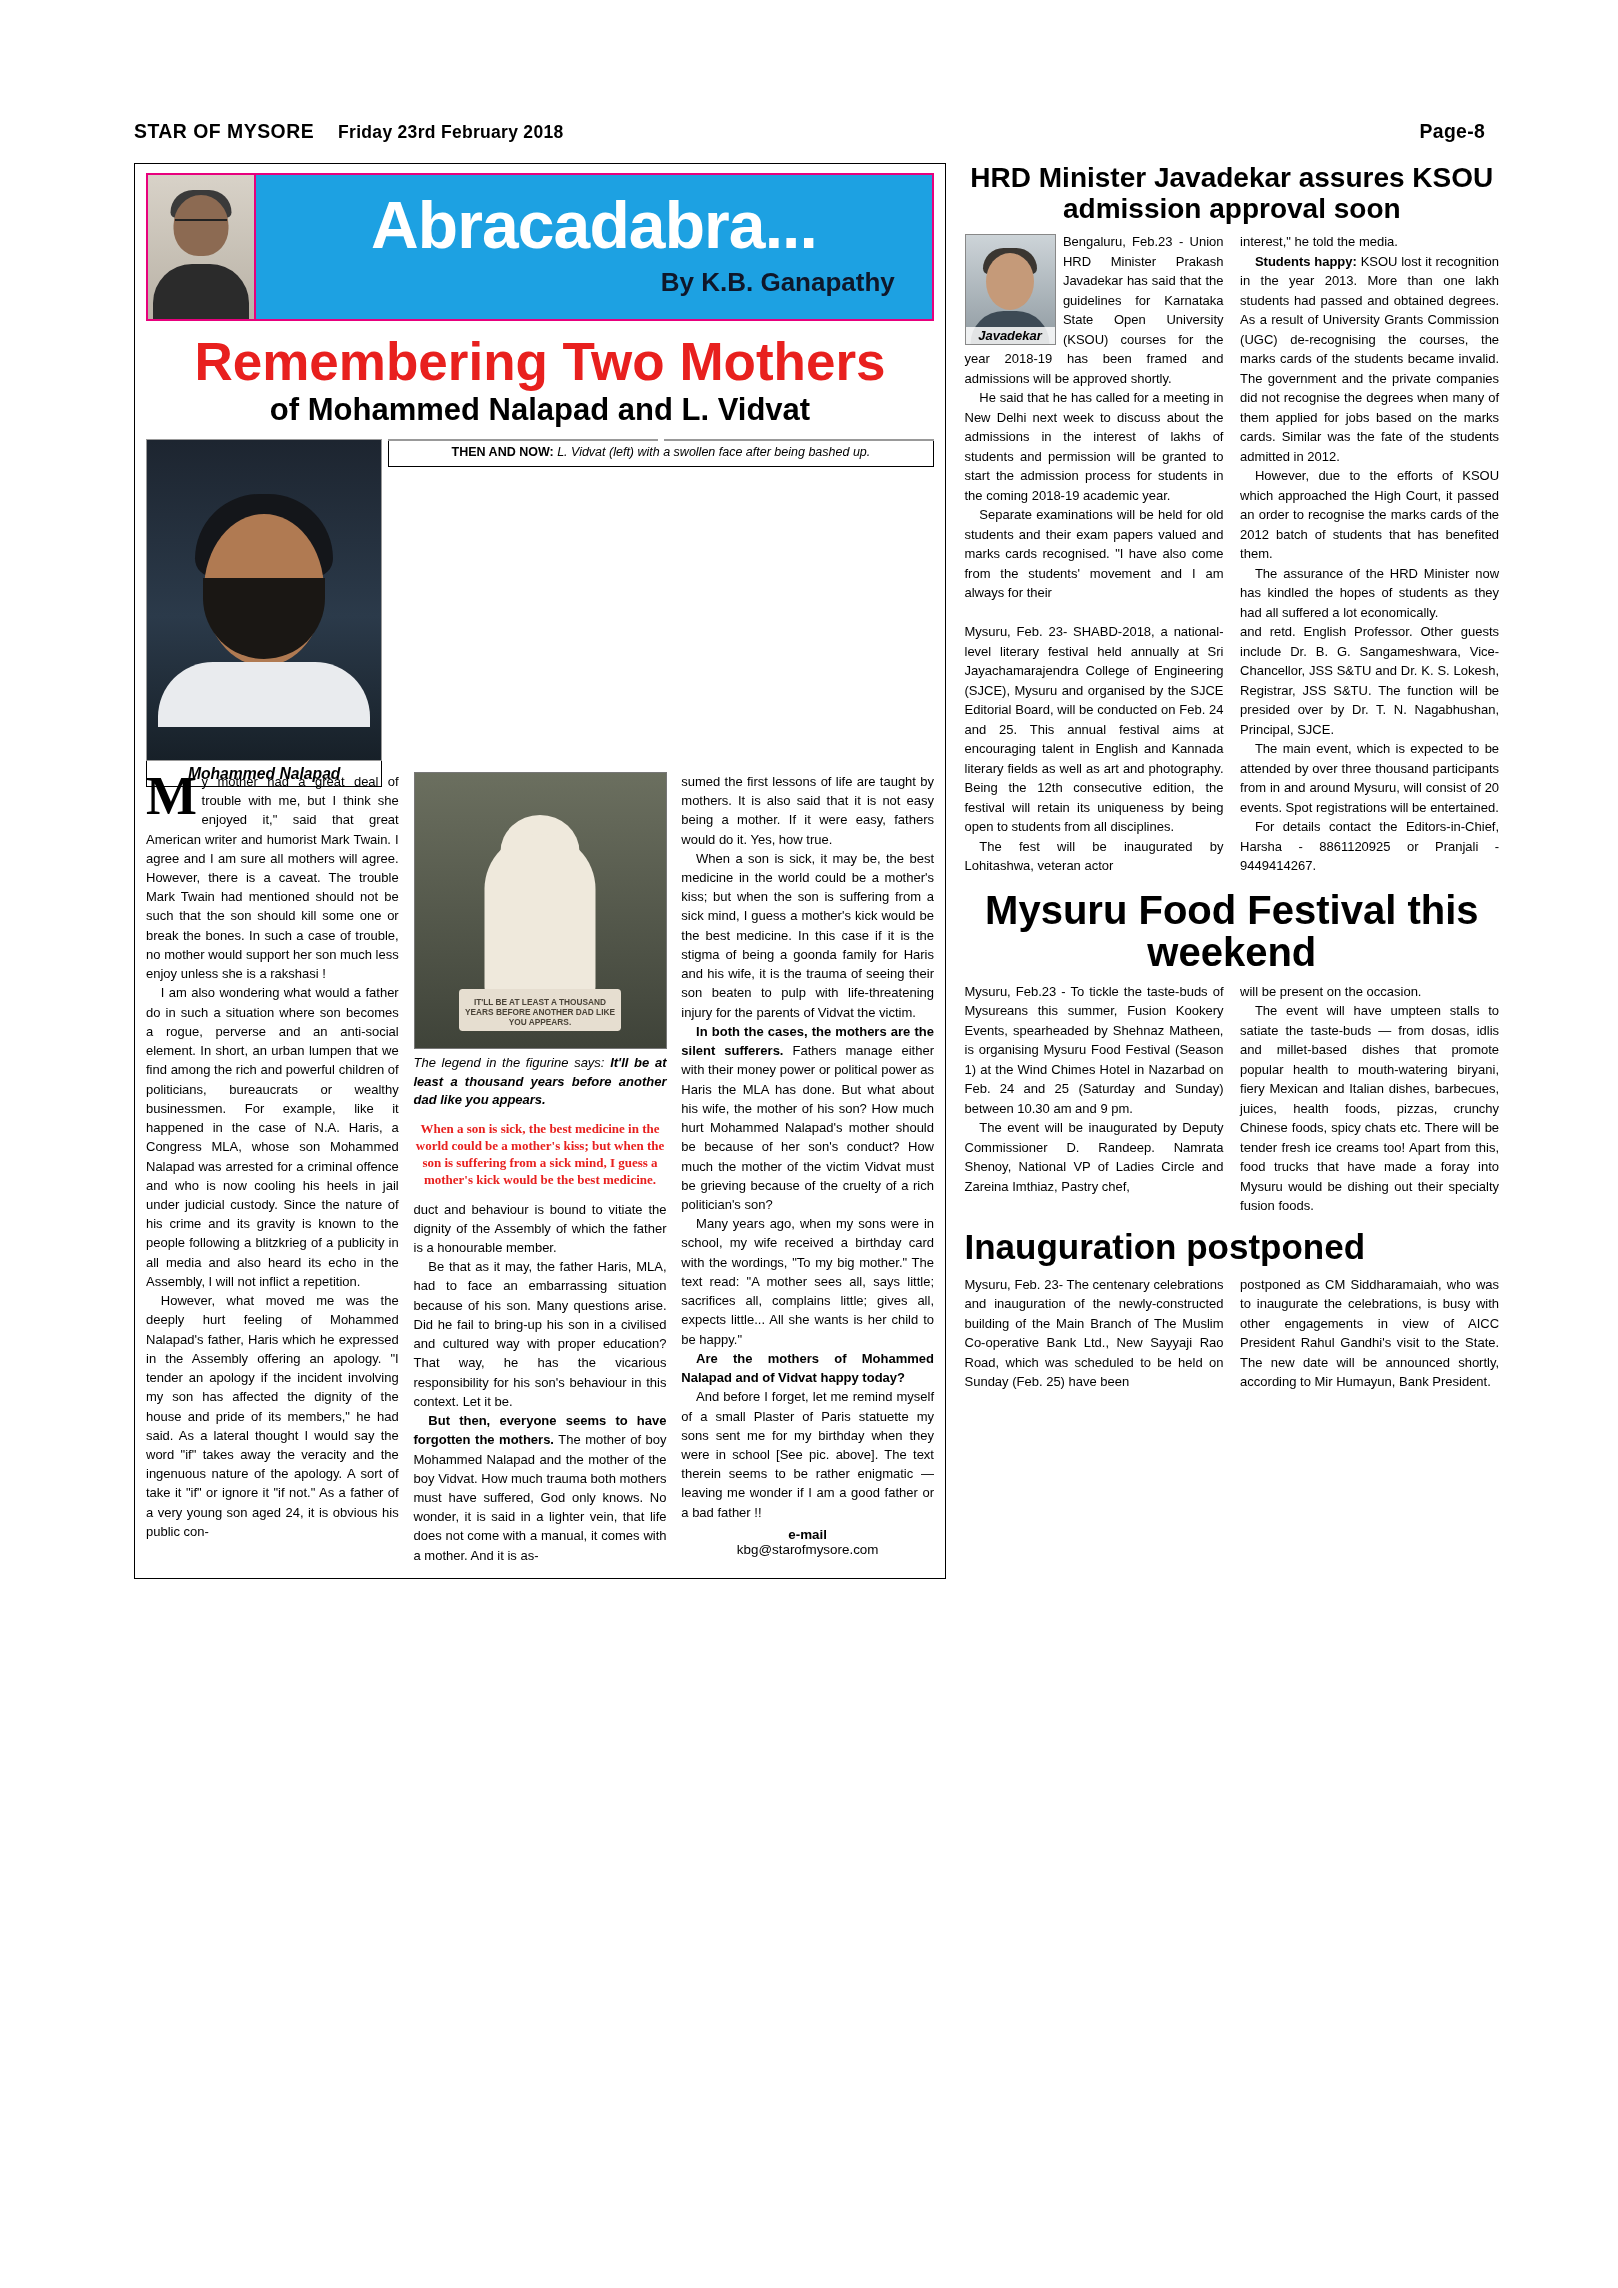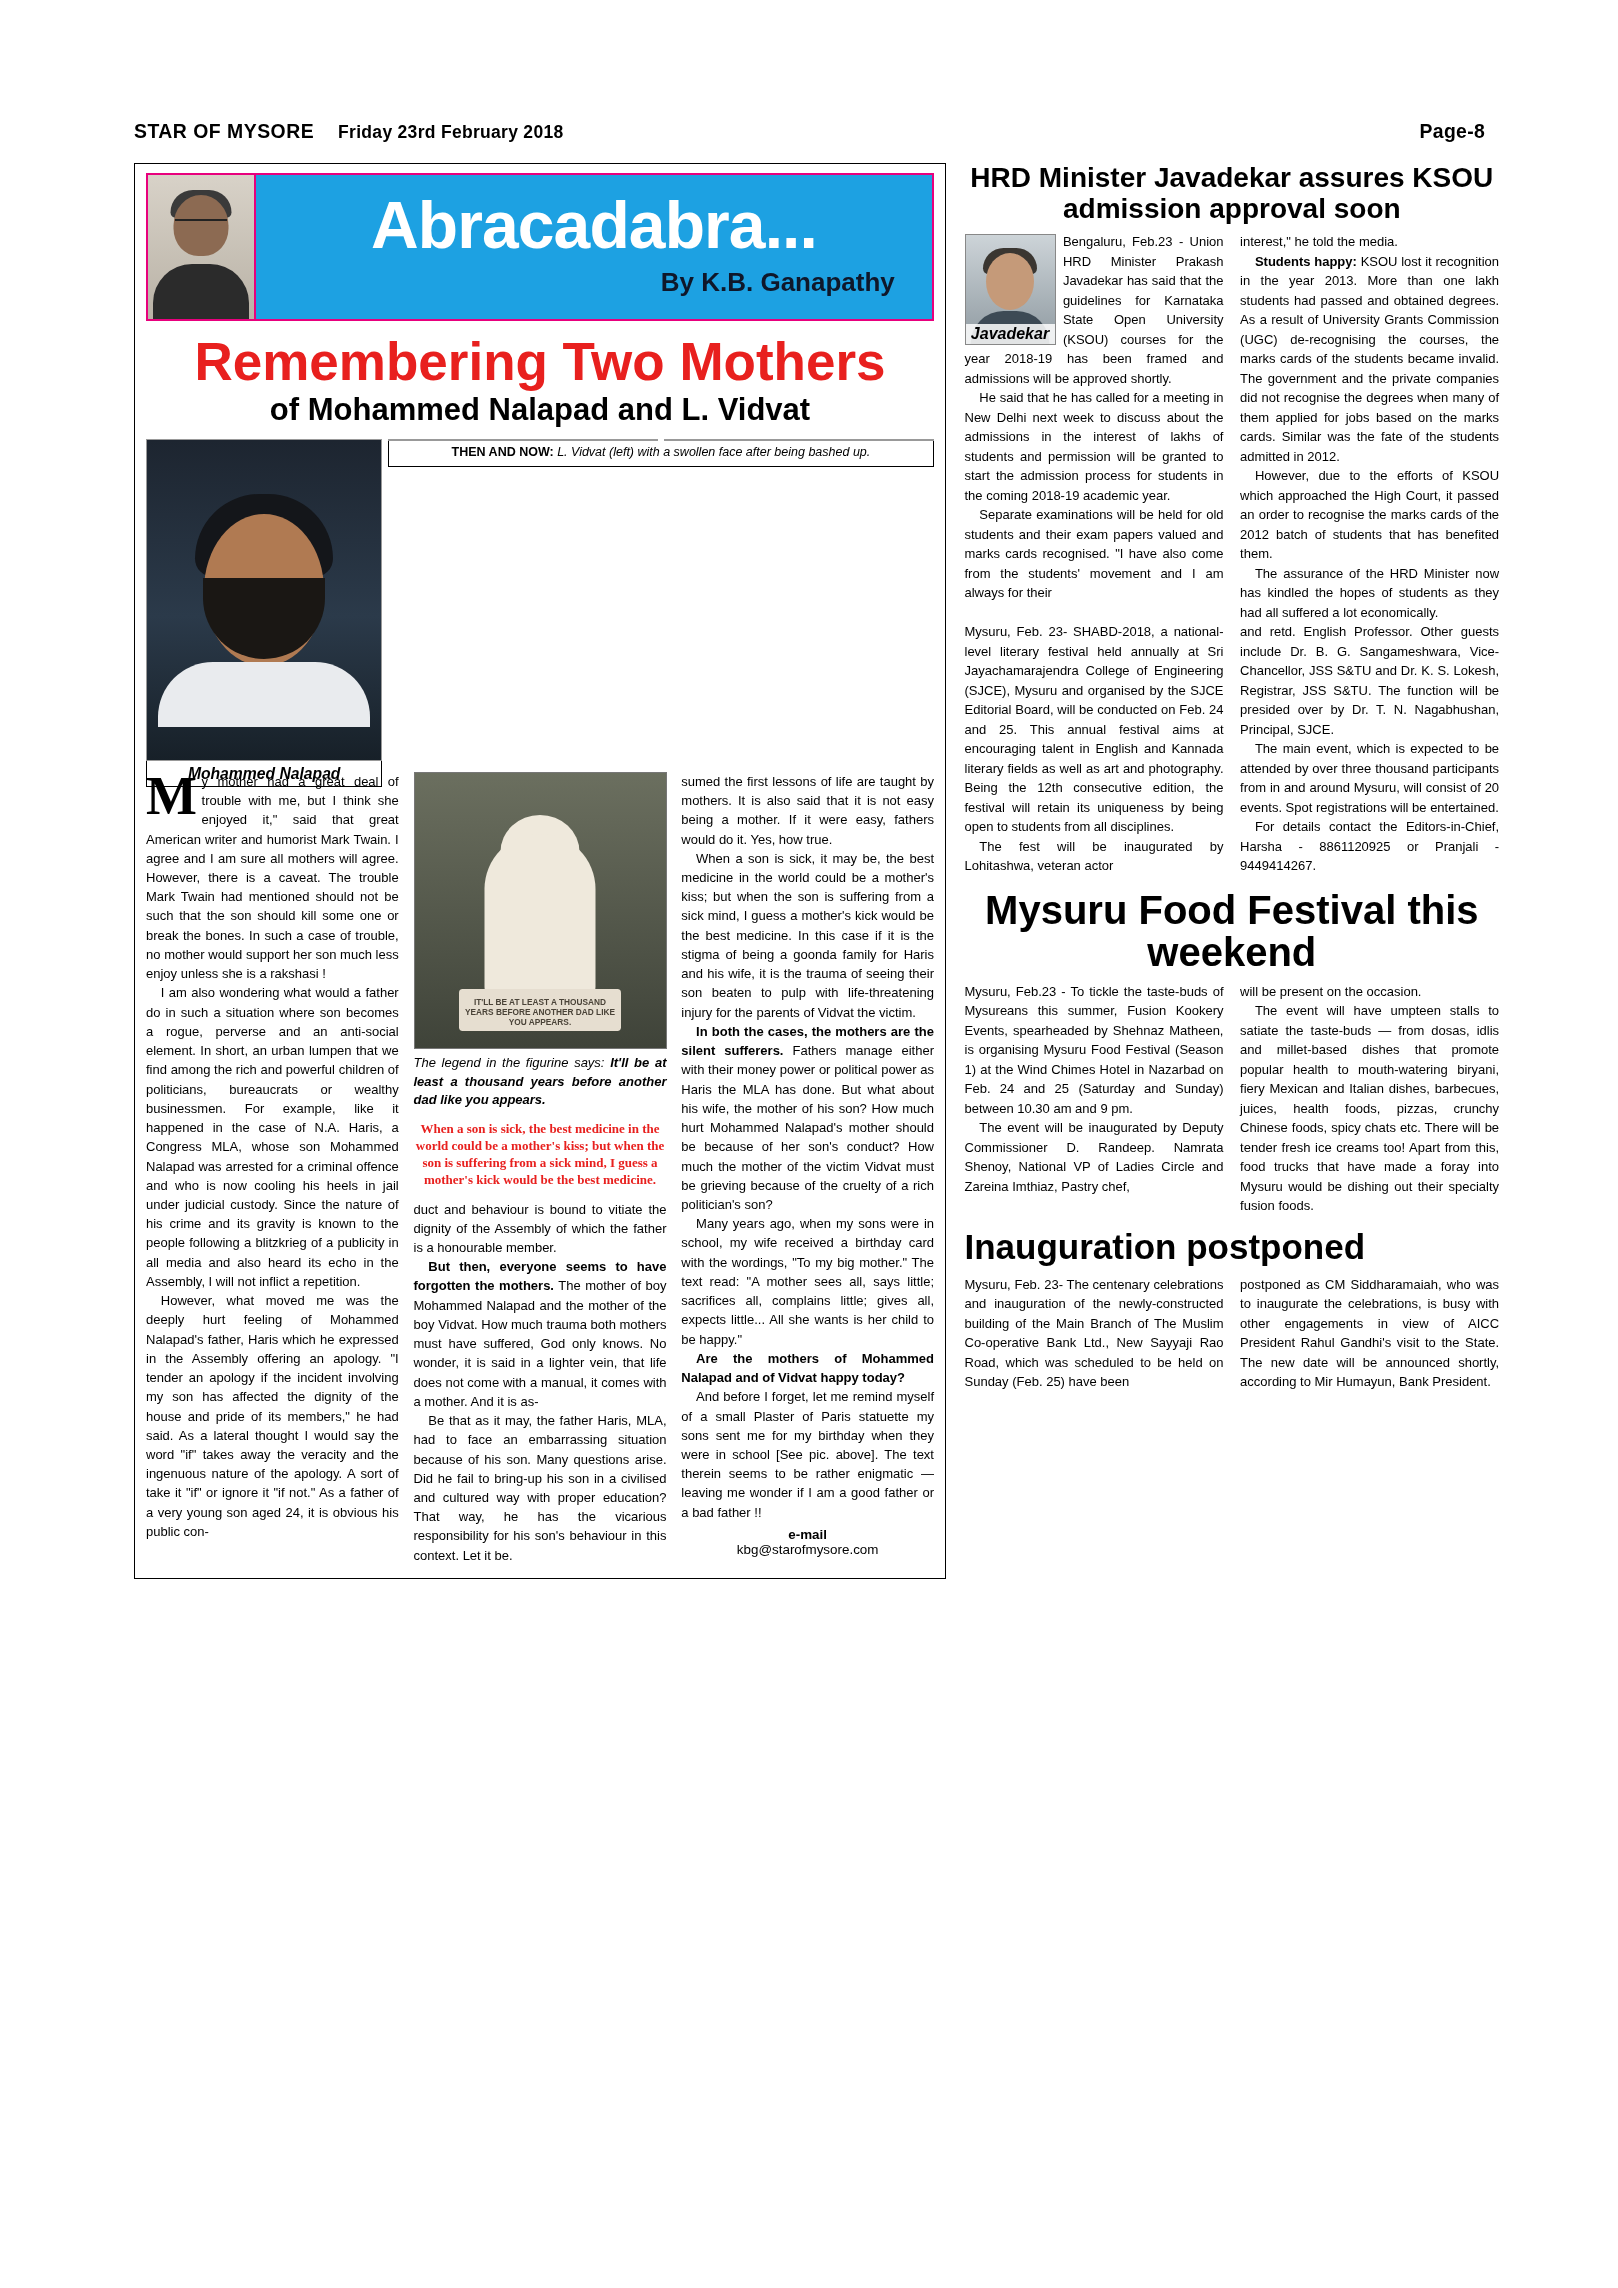--- a/index.html
+++ b/index.html
@@ -378,21 +378,21 @@
     position: absolute;
     left: 50%; transform: translateX(-50%);
     bottom: 0; width: 79px; height: 33px;
     border-radius: 37px 37px 0 0;
     background: #3d4a55;
   }
   .mug-cap {
     position: absolute;
     bottom: 0; left: 0; right: 0;
     background: rgba(255,255,255,.85);
-    font-size: 16px;
+    font-size: 13px;
     font-weight: bold;
     font-style: italic;
     text-align: center;
     padding: 0.9px 0;
   }
 </style>
 </head>
 <body>
 
 <div class="page">
@@ -470,22 +470,22 @@
             <div class="fig-statue"></div>
             <div class="fig-base"></div>
             <div class="fig-text">IT'LL BE AT LEAST A THOUSAND YEARS BEFORE ANOTHER DAD LIKE YOU APPEARS.</div>
           </div>
           <div class="fig-caption">
             <span>The legend in the figurine says:</span>
             <b>It'll be at least a thousand years before another dad like you appears.</b>
           </div>
           <div class="pullquote">When a son is sick, the best medicine in the world could be a mother's kiss; but when the son is suffering from a sick mind, I guess a mother's kick would be the best medicine.</div>
           <p class="noind">duct and behaviour is bound to vitiate the dignity of the Assembly of which the father is a honourable member.</p>
+          <p>Be that as it may, the father Haris, MLA, had to face an embarrassing situation because of his son. Many questions arise. Did he fail to bring-up his son in a civilised and cultured way with proper education? That way, he has the vicarious responsibility for his son's behaviour in this context. Let it be.</p>
           <p><b>But then, everyone seems to have forgotten the mothers.</b><span> The mother of boy Mohammed Nalapad and the mother of the boy Vidvat. How much trauma both mothers must have suffered, God only knows. No wonder, it is said in a lighter vein, that life does not come with a manual, it comes with a mother. And it is as-</span></p>
-          <p>Be that as it may, the father Haris, MLA, had to face an embarrassing situation because of his son. Many questions arise. Did he fail to bring-up his son in a civilised and cultured way with proper education? That way, he has the vicarious responsibility for his son's behaviour in this context. Let it be.</p>
         </div>
 
         <div class="bcol">
           <p class="noind">sumed the first lessons of life are taught by mothers. It is also said that it is not easy being a mother. If it were easy, fathers would do it. Yes, how true.</p>
           <p>When a son is sick, it may be, the best medicine in the world could be a mother's kiss; but when the son is suffering from a sick mind, I guess a mother's kick would be the best medicine. In this case if it is the stigma of being a goonda family for Haris and his wife, it is the trauma of seeing their son beaten to pulp with life-threatening injury for the parents of Vidvat the victim.</p>
           <p><b>In both the cases, the mothers are the silent sufferers.</b><span> Fathers manage either with their money power or political power as Haris the MLA has done. But what about his wife, the mother of his son? How much hurt Mohammed Nalapad's mother should be because of her son's conduct? How much the mother of the victim Vidvat must be grieving because of the cruelty of a rich politician's son?</span></p>
           <p>Many years ago, when my sons were in school, my wife received a birthday card with the wordings, "To my big mother." The text read: "A mother sees all, says little; sacrifices all, complains little; gives all, expects little... All she wants is her child to be happy."</p>
           <p><b>Are the mothers of Mohammed Nalapad and of Vidvat happy today?</b></p>
           <p>And before I forget, let me remind myself of a small Plaster of Paris statuette my sons sent me for my birthday when they were in school [See pic. above]. The text therein seems to be rather enigmatic — leaving me wonder if I am a good father or a bad father !!</p>
           <div class="email-line">e-mail</div>

